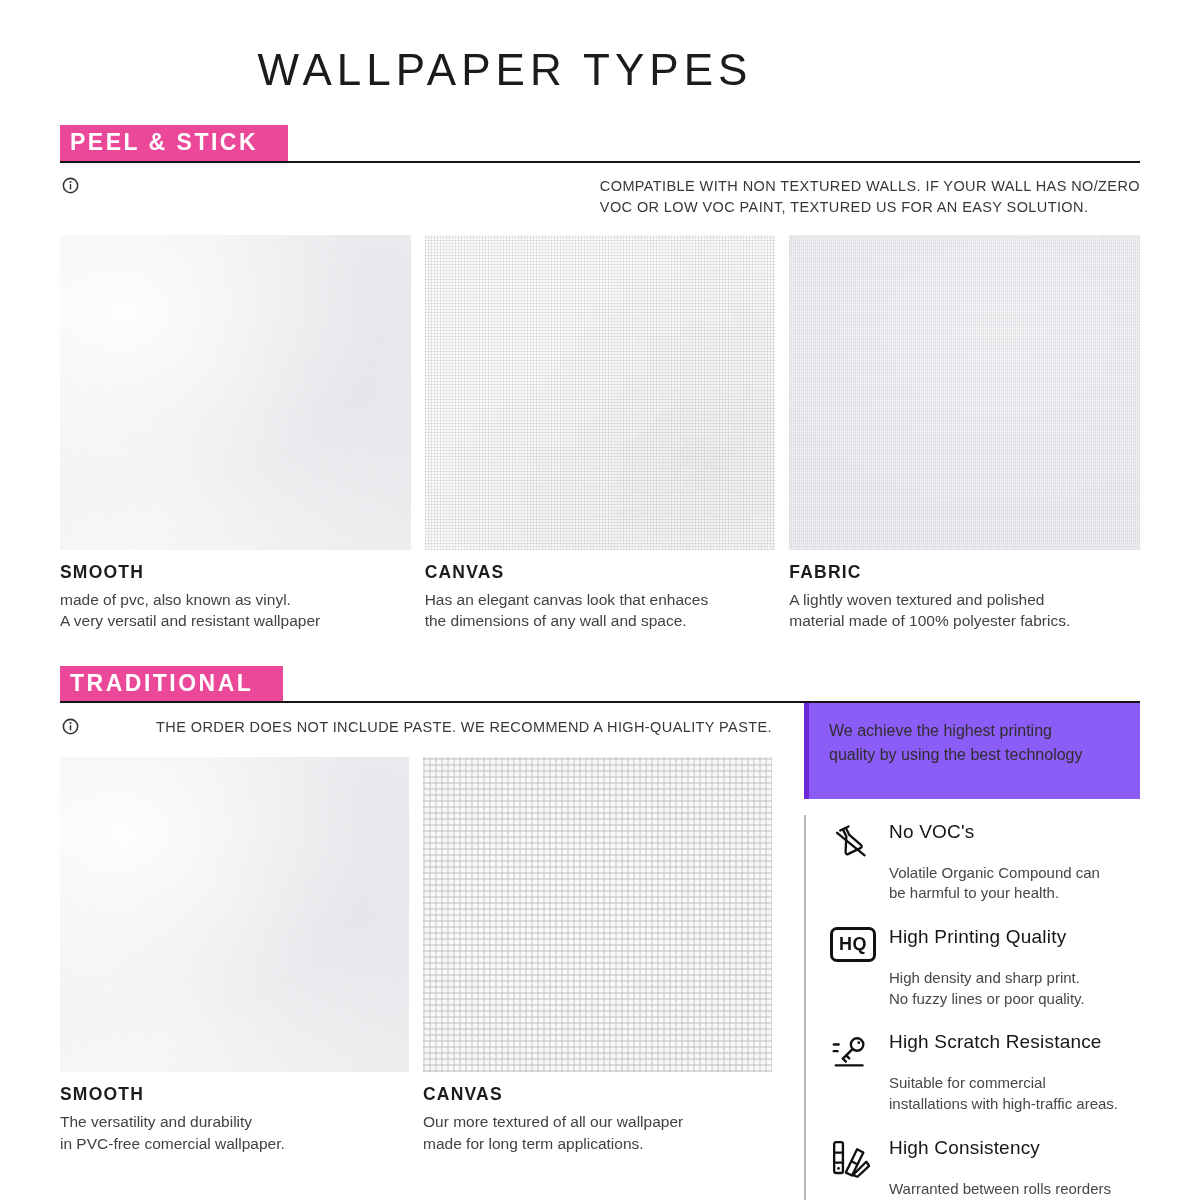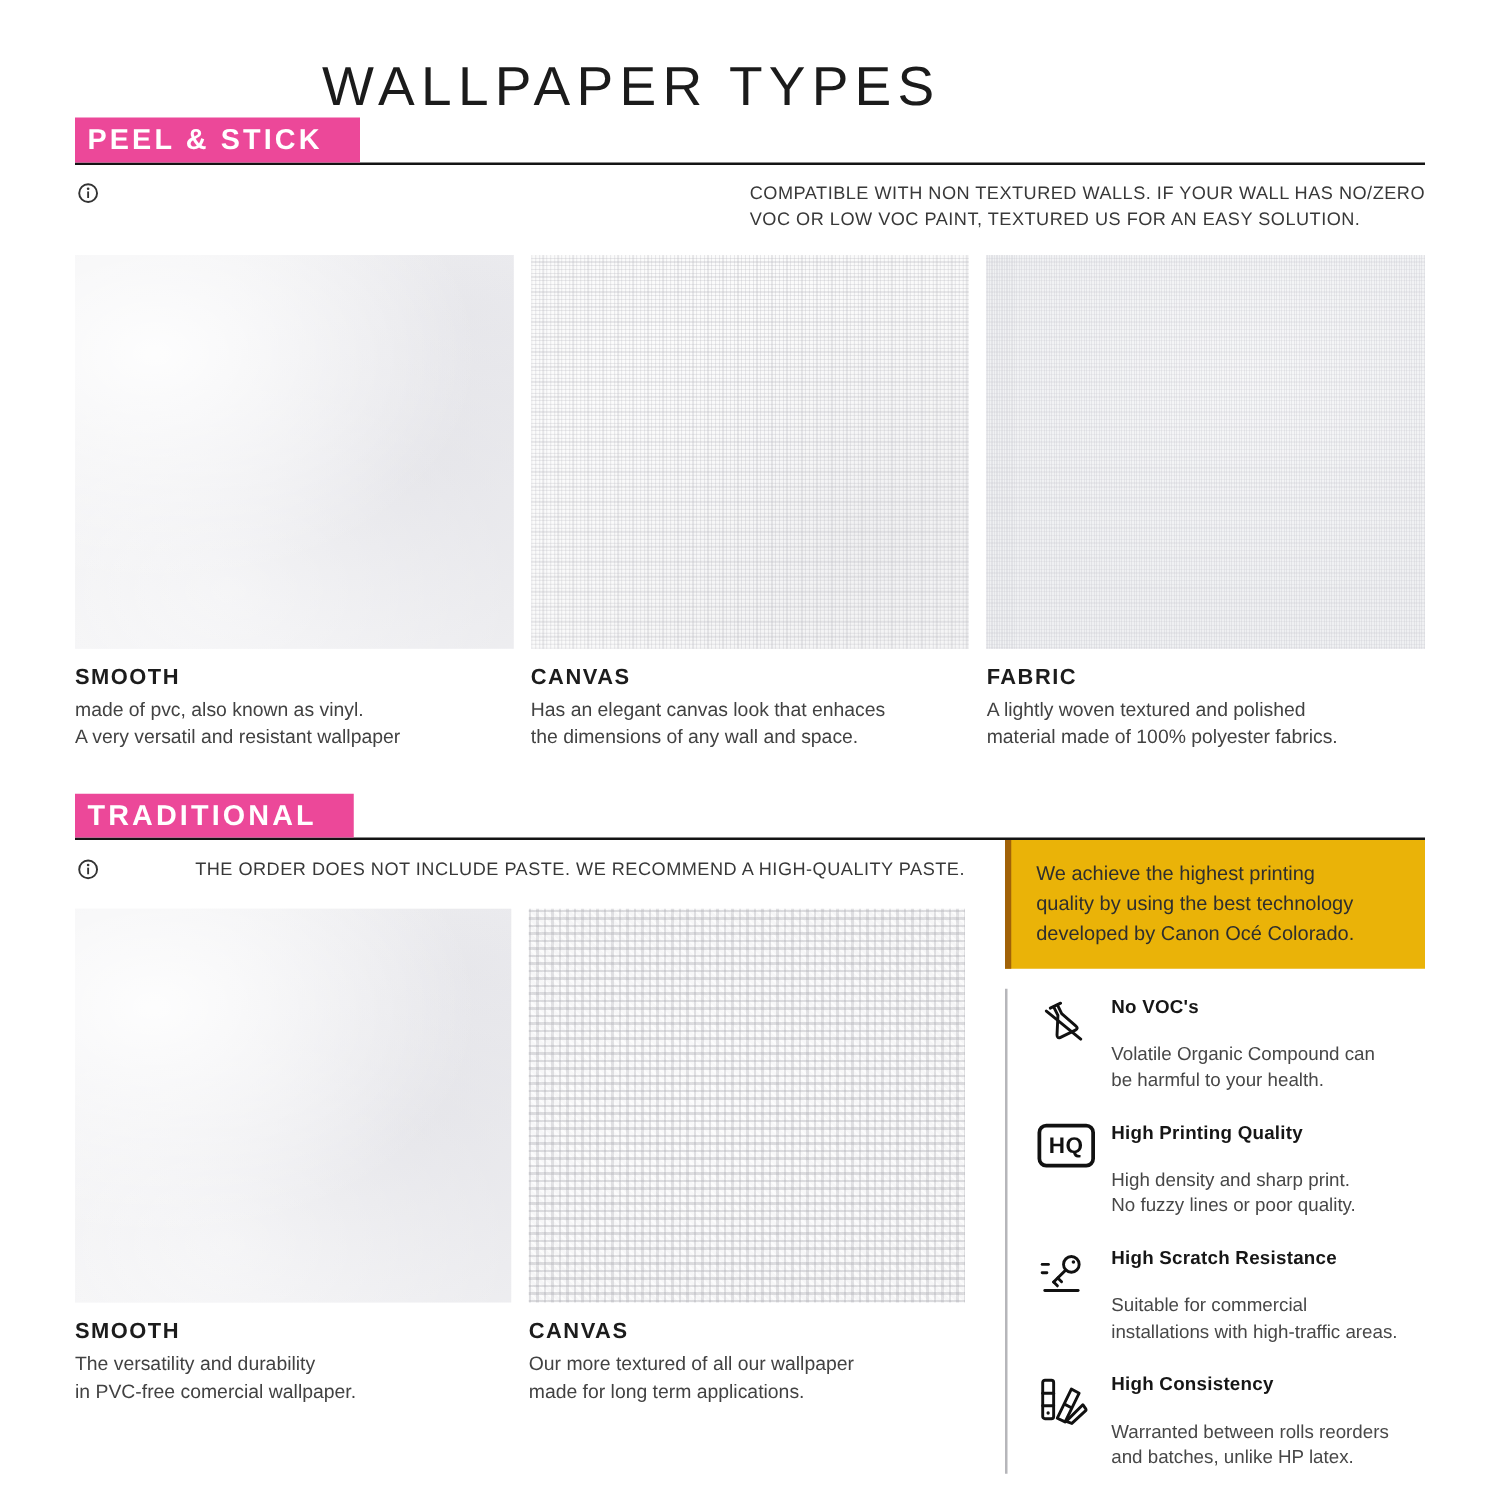--- a/index.html
+++ b/index.html
@@ -13,20 +13,21 @@
 
   
   .title {
     width: 890px;            
     text-align: center;
     font-size: 44px;
     font-weight: 500;
     letter-spacing: 5px;
     line-height: 1.1;
     color: #1b1b1b;
+    margin-bottom: 31px;
   }
 
   
   .section-bar { border-bottom: 2.5px solid #141414; line-height: 0; }
   .section-label {
     display: inline-block;
     background: #ec4899; color: #ffffff;
     font-size: 23px; font-weight: bold; letter-spacing: 2.5px;
     line-height: 1.2;
     padding: 4px 30px 4px 10px;
@@ -82,33 +83,33 @@
 
   
   .section-traditional { margin-top: 34px; }
   .bottom-row { display: flex; }
   .bottom-left { width: 712px; flex: none; }
   .bottom-left .note { margin: 14px 0 18px 0; }
   .bottom-right { width: 336px; flex: none; margin-left: 32px; }
 
   
   .quote {
-    border-left: 5px solid #a16207;
-    background: #eab308;
-    padding: 16px 14px 16px 20px;
+    border-left: 5px solid #6d28d9;
+    background: #8b5cf6;
+    padding: 16px 14px 32px 20px;
     font-size: 16px; line-height: 1.48; color: #2e2e2e;
   }
   .quote-line { display: block; }
 
   
   .features { margin-top: 16px; border-left: 2px solid #b6b6ba; padding: 6px 0 2px 24px; }
   .feature { display: flex; align-items: flex-start; margin-bottom: 22px; }
   .feature:last-child { margin-bottom: 0; }
   .feature-icon { width: 44px; flex: none; margin-right: 15px; display: flex; padding-top: 1px; }
-  .feature-title { font-size: 15px; font-weight: bold; color: #161616; letter-spacing: 0.2px; }
+  .feature-title { font-size: 19px; font-weight: normal; color: #161616; letter-spacing: 0.2px; }
   .feature-desc { margin-top: 20px; font-size: 15px; line-height: 1.38; color: #474747; }
 
   .hq-box {
     border: 3px solid #111; border-radius: 7px;
     font-weight: bold; font-size: 18px; letter-spacing: 0.5px;
     padding: 4px 6px; color: #111;
   }
   svg.lineart { stroke: #111; fill: none; stroke-width: 2.8; stroke-linecap: round; stroke-linejoin: round; }
 </style>
 </head>
@@ -214,21 +215,20 @@
             </figcaption>
           </figure>
         </div>
       </div>
 
       <aside class="bottom-right">
 
         <div class="quote">
           <span class="quote-line">We achieve the highest printing</span>
           <span class="quote-line">quality by using the best technology</span>
-          <span class="quote-line">developed by Canon Océ Colorado.</span>
         </div>
 
         <div class="features">
 
           <div class="feature">
             <span class="feature-icon">
               <svg class="lineart" width="40" height="40" viewBox="0 0 48 48">
                 <g transform="rotate(-26 24 24)">
                   <path d="M19.5 6.5 h11"></path>
                   <path d="M23 7 v9 L14 32.5 q-1.6 3.5 2.1 3.5 h15.8 q3.7 0 2.1 -3.5 L27 16 V7"></path>

